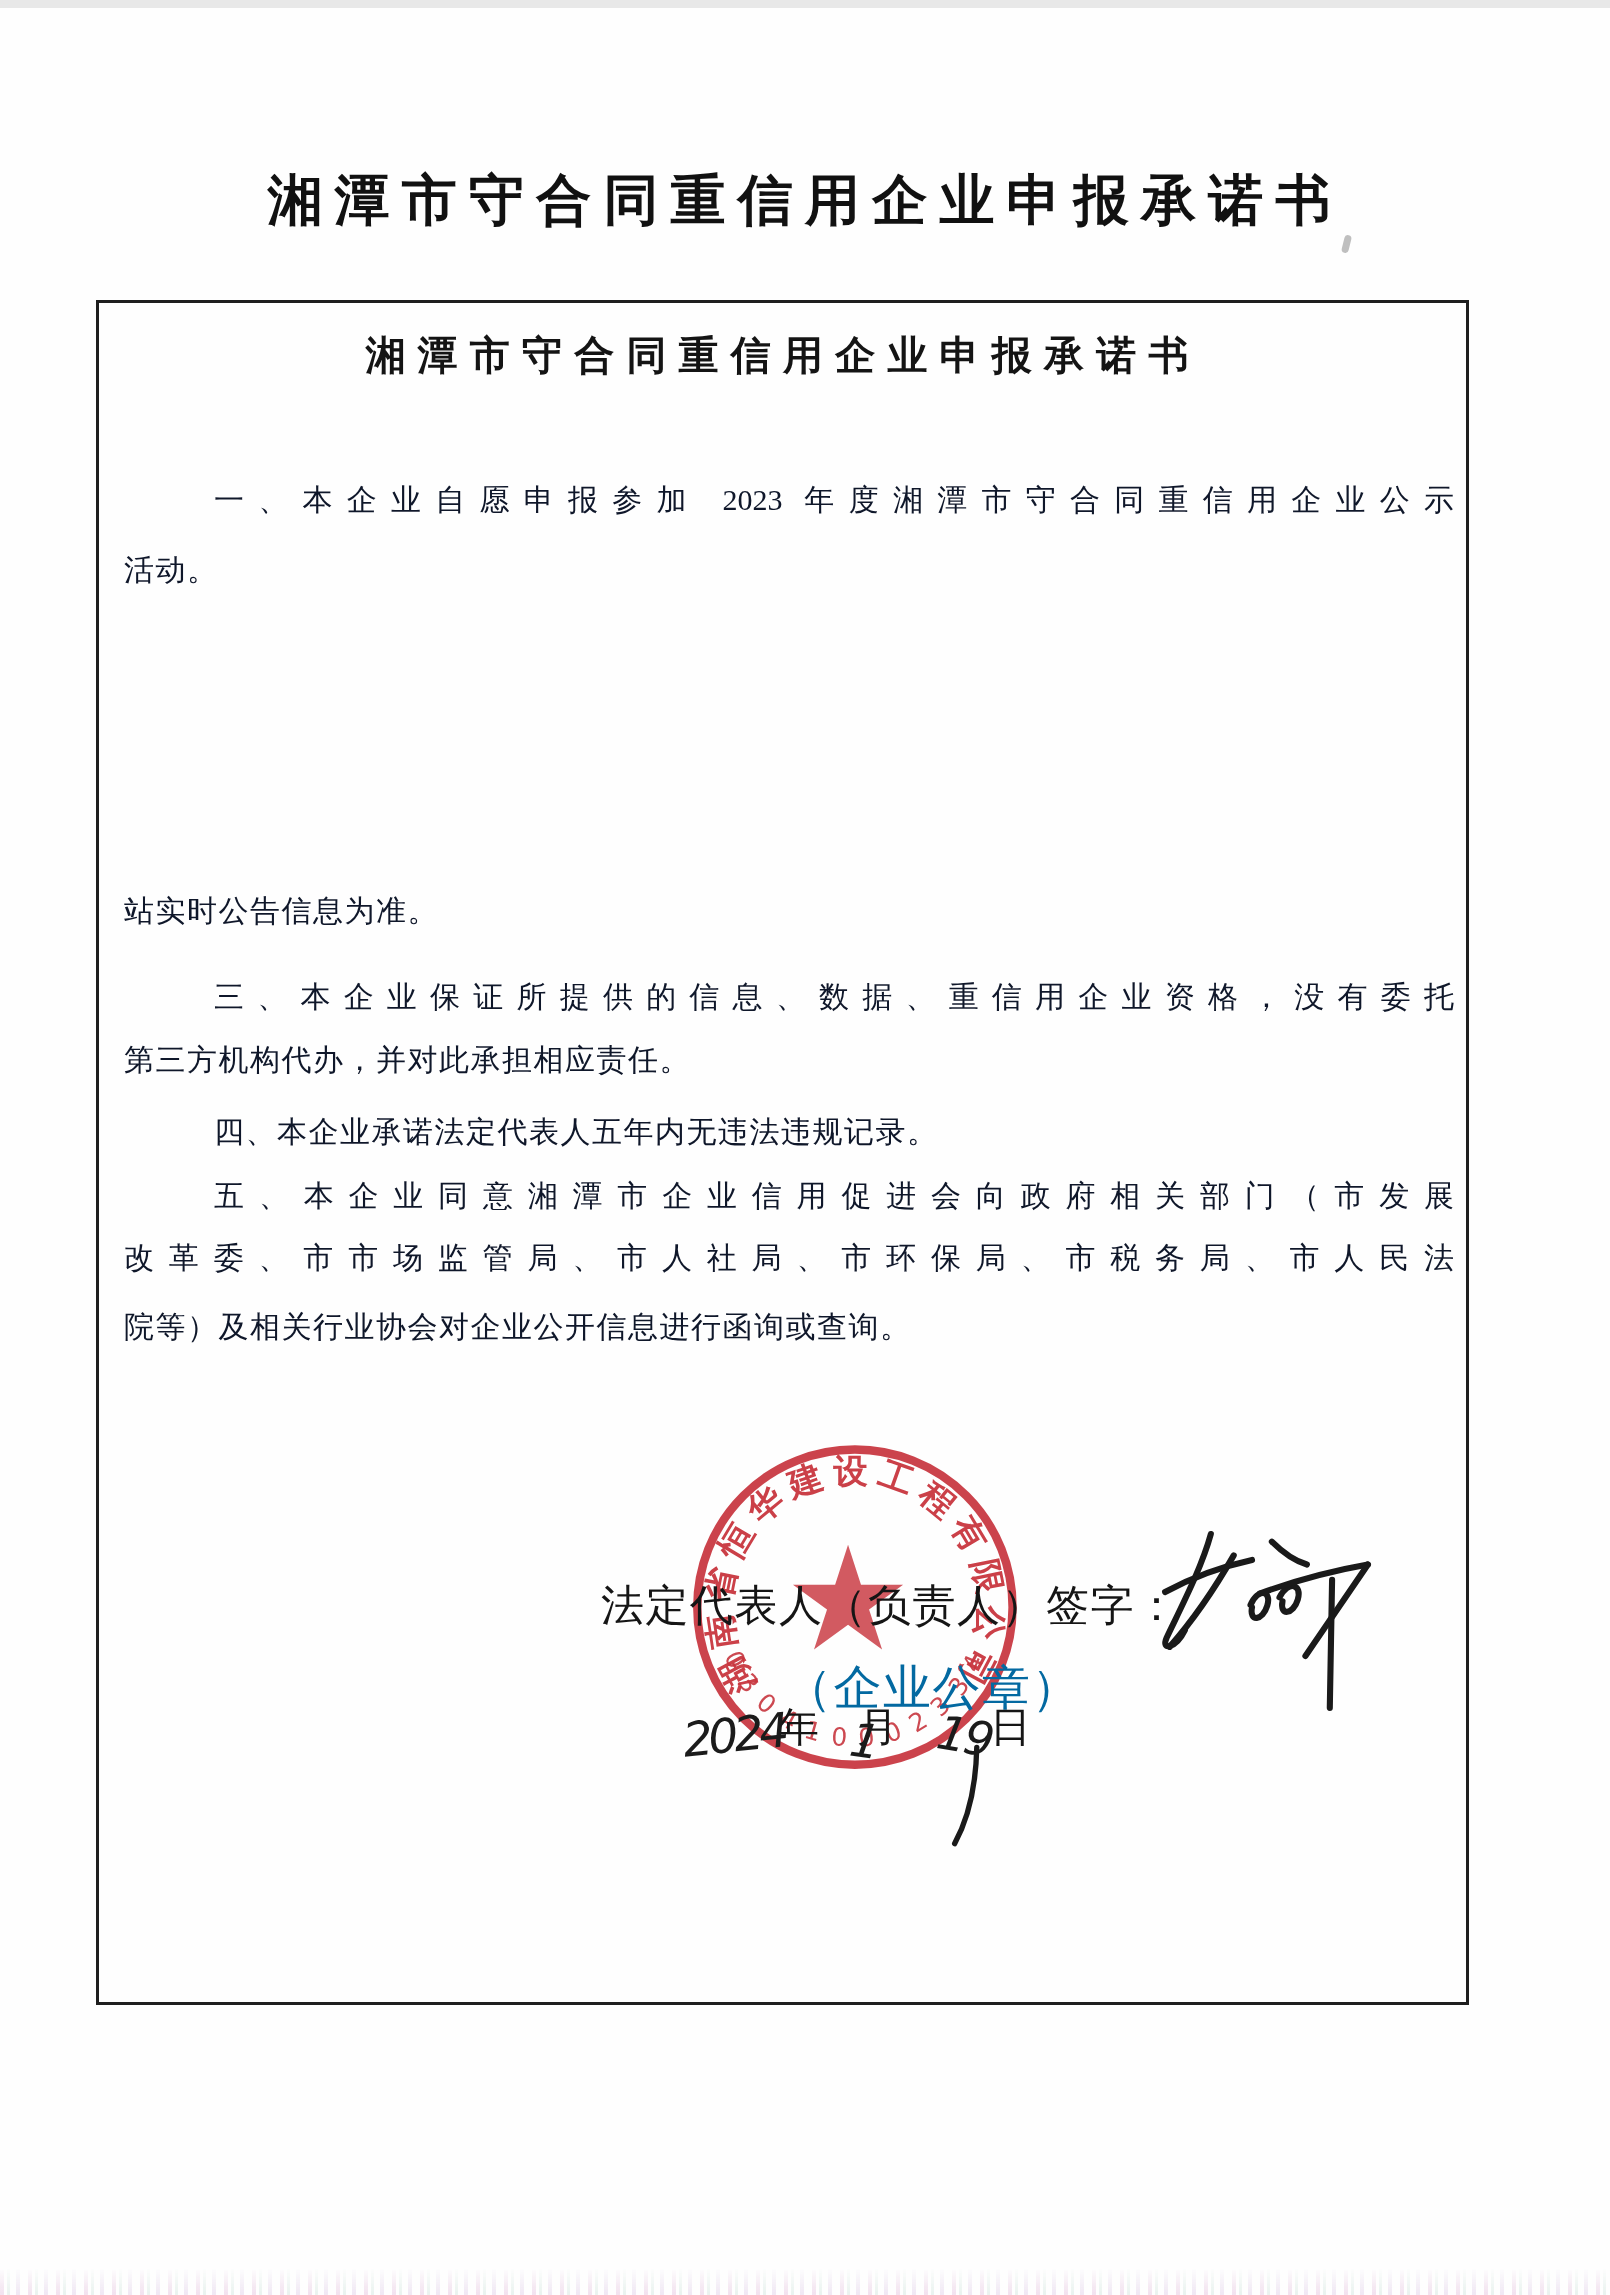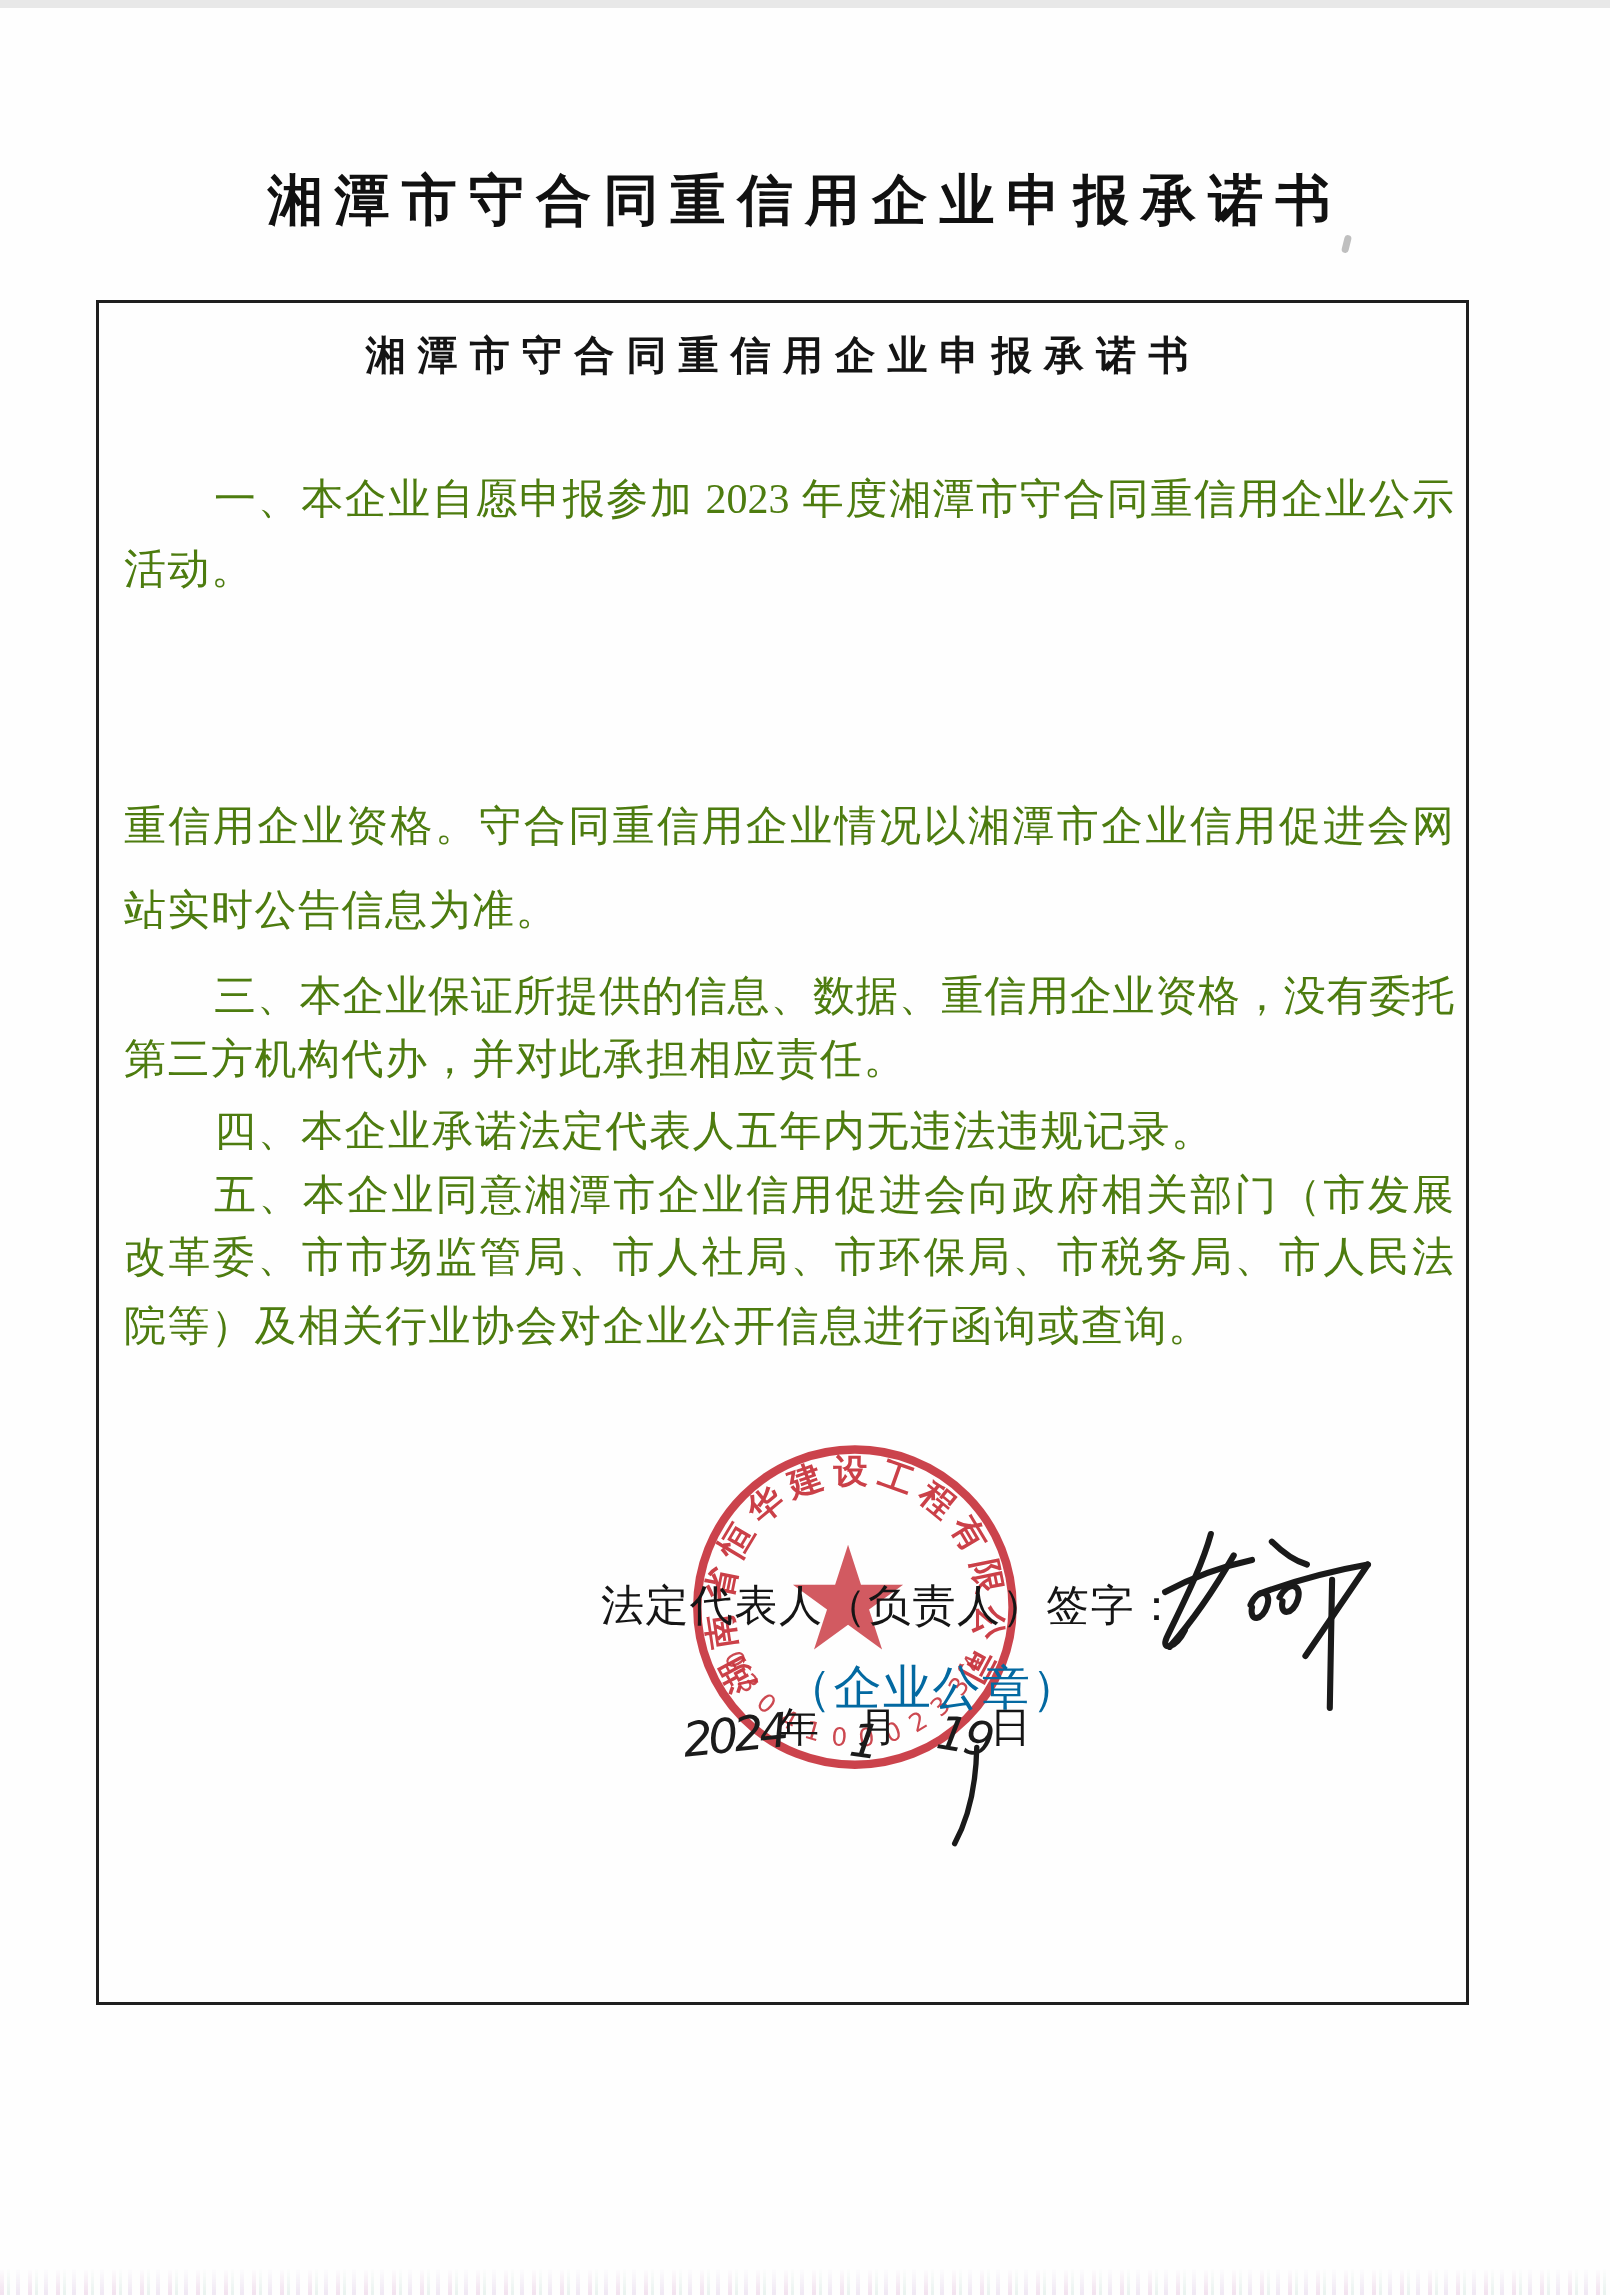--- a/index.html
+++ b/index.html
@@ -19,21 +19,21 @@
     border:3.8px solid #1e1e1e;box-sizing:border-box;background:transparent;
   }
   .inner-title{
     position:absolute;top:320px;left:98px;width:1370px;text-align:center;
     font-family:"Liberation Sans","DejaVu Sans",sans-serif;
     font-weight:700;font-size:40px;letter-spacing:12.2px;color:#141414;
     white-space:nowrap;
   }
   .line{
     position:absolute;left:124px;width:1330px;
-    font-size:42px;line-height:49px;letter-spacing:1.5px;color:#4d7c0f;
+    font-size:30px;line-height:49px;letter-spacing:1.5px;color:#0f172a;
     white-space:nowrap;
   }
   .fill{
     white-space:normal;letter-spacing:0;
     text-align:justify;text-align-last:justify;text-justify:inter-character;
   }
   .indent{text-indent:90px;}
   .sig-label{
     position:absolute;left:601px;top:1569px;font-size:43px;letter-spacing:1.5px;
     color:#151515;white-space:nowrap;
@@ -81,21 +81,20 @@
 
   <div class="smudge"></div>
 
   <div class="doc-box"></div>
 
   <div class="inner-title">湘潭市守合同重信用企业申报承诺书</div>
 
   <div class="line fill indent" style="top:467px">一、本企业自愿申报参加 2023 年度湘潭市守合同重信用企业公示</div>
   <div class="line" style="top:537px">活动。</div>
 
-  <div class="line fill" style="top:794px">重信用企业资格。守合同重信用企业情况以湘潭市企业信用促进会网</div>
   <div class="line" style="top:878px">站实时公告信息为准。</div>
 
   <div class="line fill indent" style="top:964px">三、本企业保证所提供的信息、数据、重信用企业资格，没有委托</div>
   <div class="line" style="top:1027px">第三方机构代办，并对此承担相应责任。</div>
 
   <div class="line indent" style="top:1099px">四、本企业承诺法定代表人五年内无违法违规记录。</div>
 
   <div class="line fill indent" style="top:1163px">五、本企业同意湘潭市企业信用促进会向政府相关部门（市发展</div>
   <div class="line fill" style="top:1225px">改革委、市市场监管局、市人社局、市环保局、市税务局、市人民法</div>
   <div class="line" style="top:1294px">院等）及相关行业协会对企业公开信息进行函询或查询。</div>

